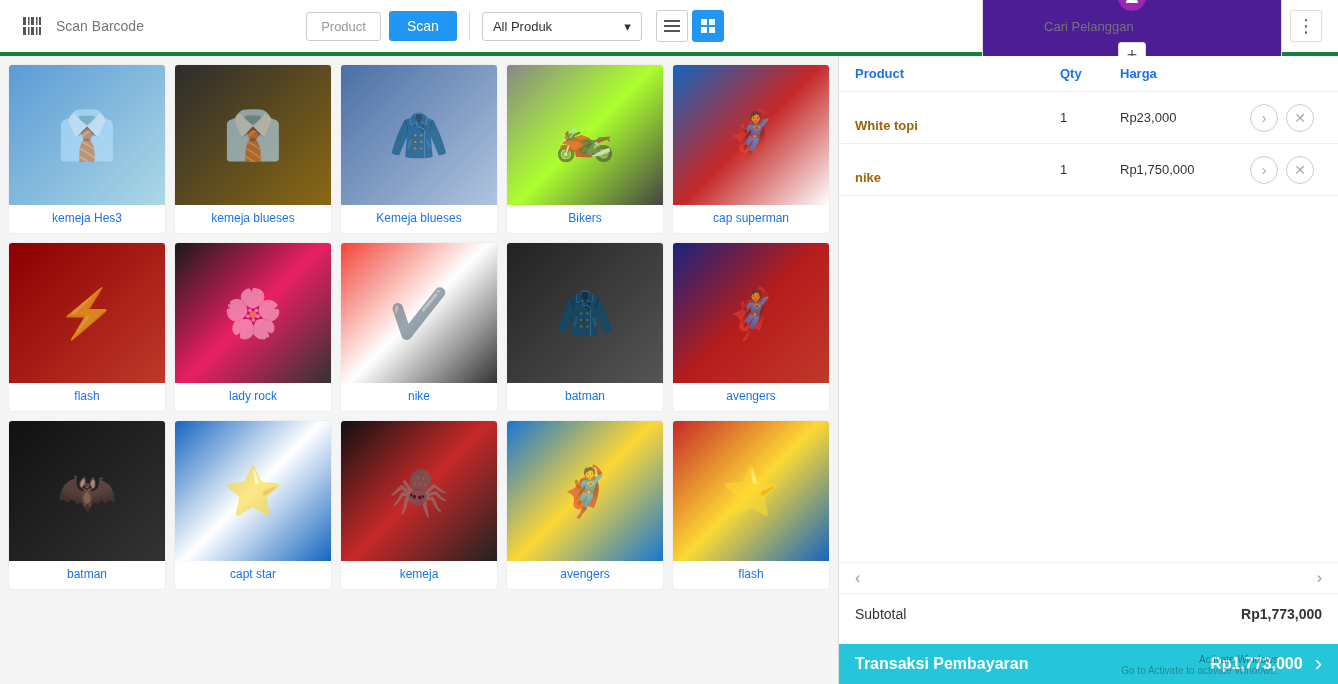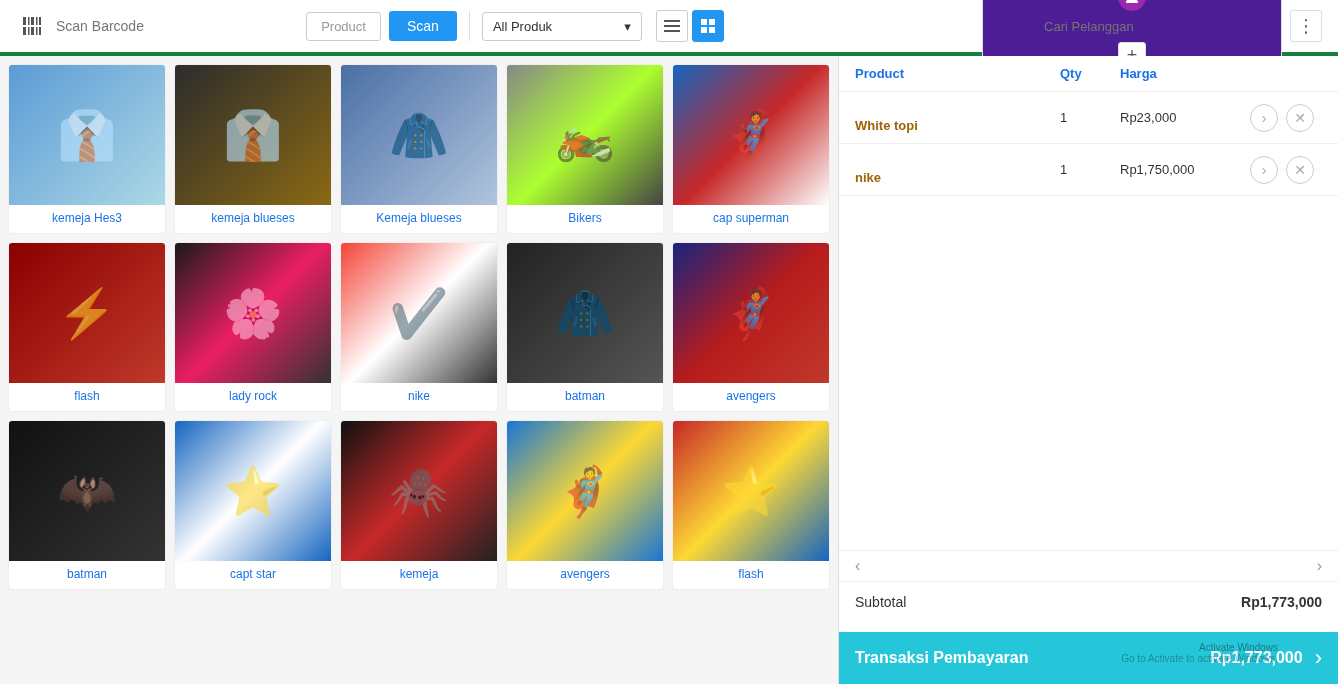--- a/index.html
+++ b/index.html
@@ -251,21 +251,21 @@
       cursor: pointer;
     }
 
     
     .checkout-bar {
       background: #26C6DA;
       display: flex;
       align-items: center;
       justify-content: space-between;
       padding: 0 16px;
-      height: 52px;
+      height: 40px;
       flex-shrink: 0;
       cursor: pointer;
       position: relative;
     }
     .checkout-label { color: #fff; font-size: 16px; font-weight: bold; }
     .checkout-amount { color: #fff; font-size: 16px; font-weight: bold; }
     .checkout-arrow {
       color: #fff; font-size: 22px;
     }
     .checkout-right { display: flex; align-items: center; gap: 12px; }

